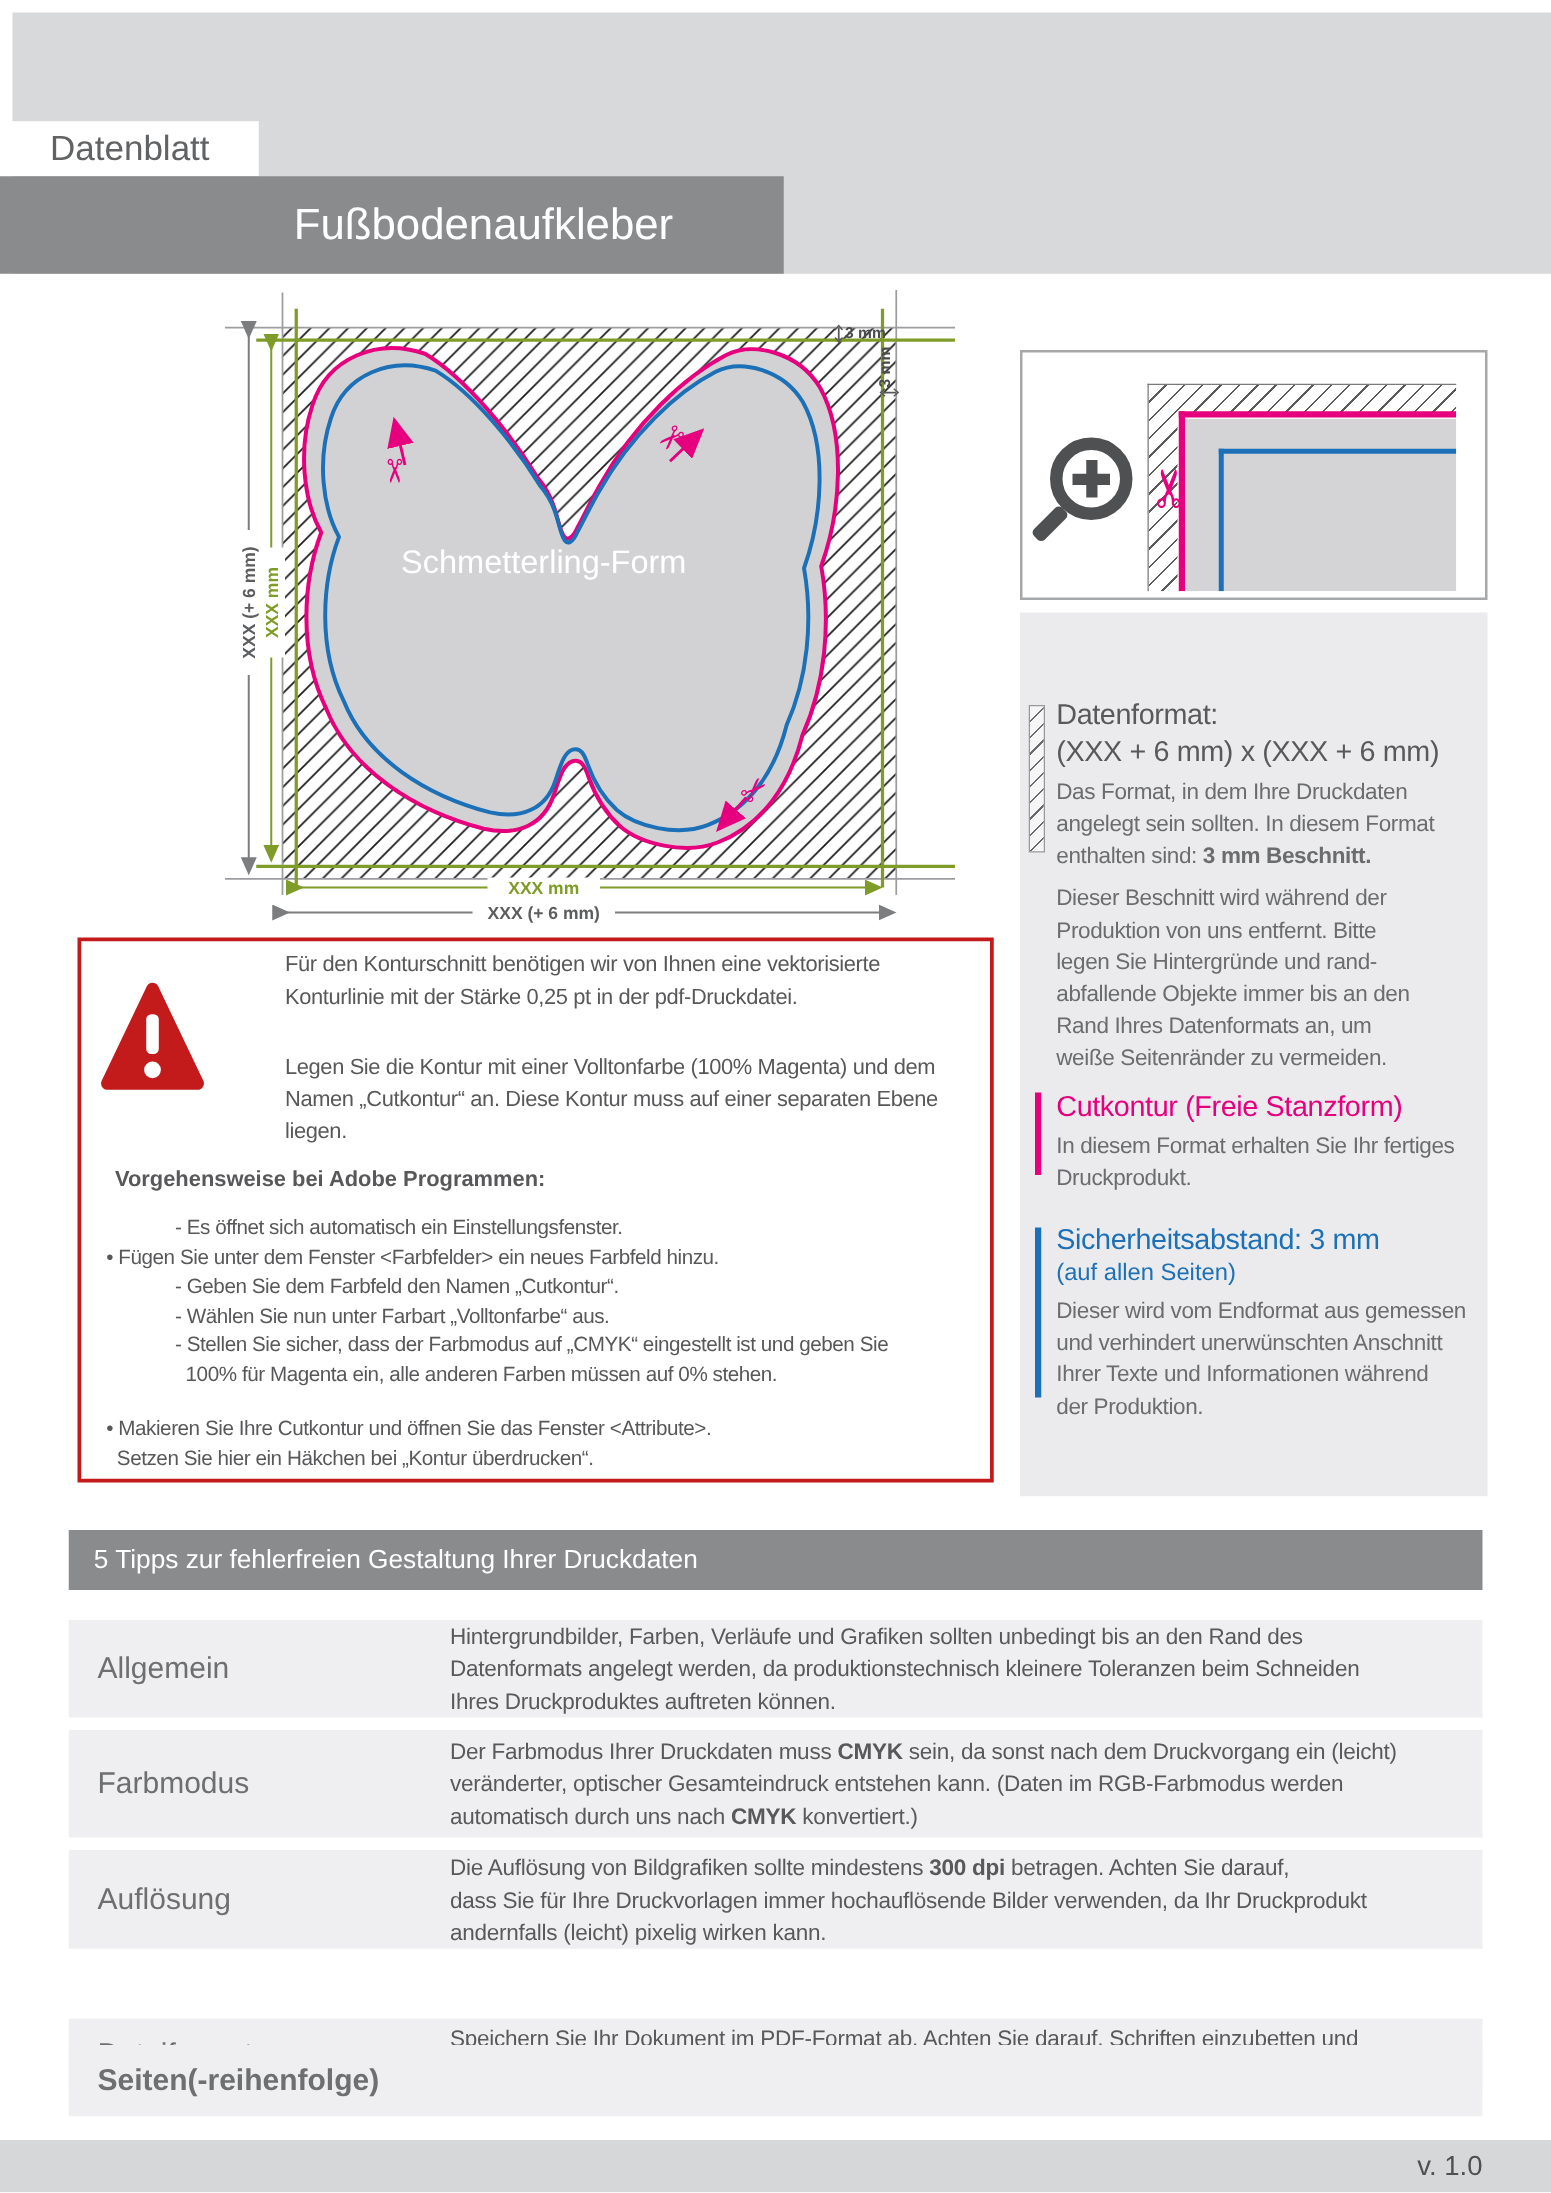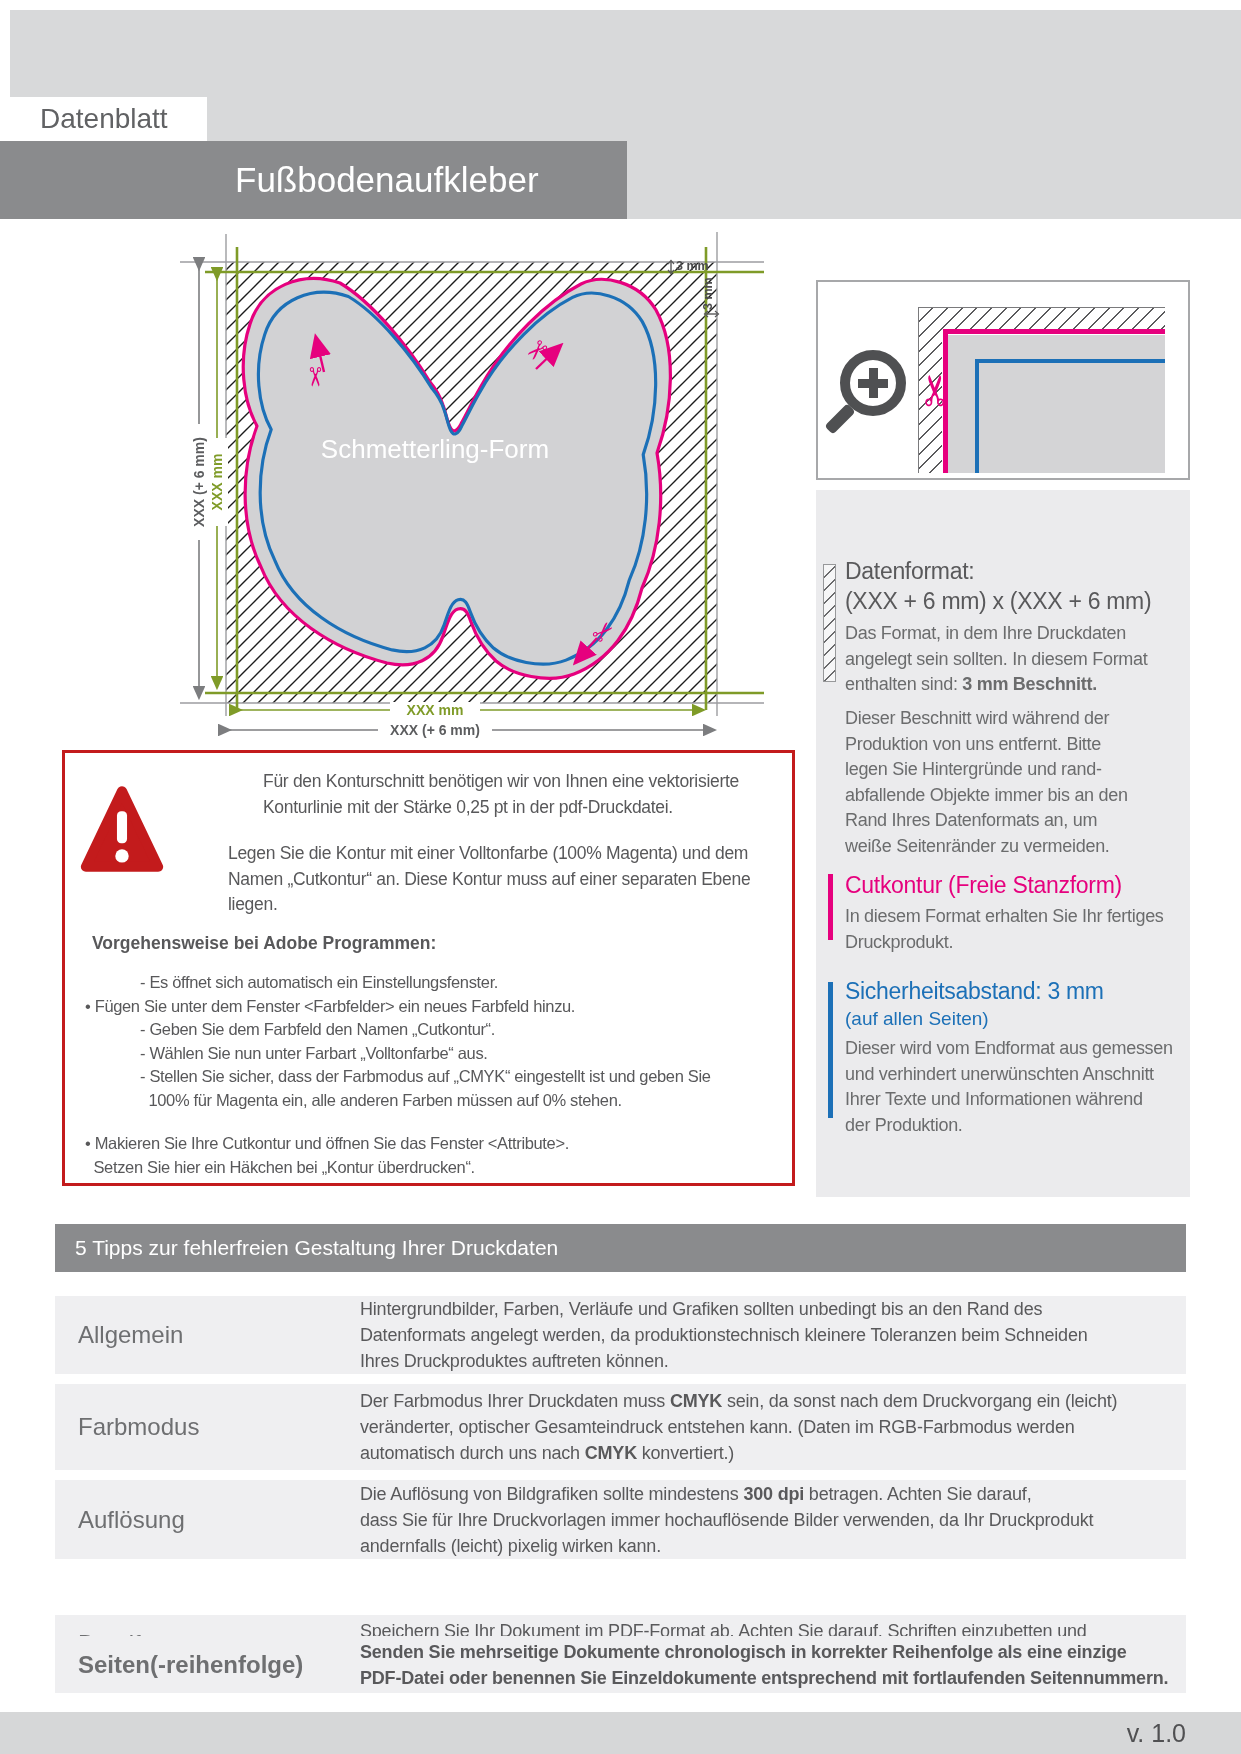--- a/index.html
+++ b/index.html
@@ -53,21 +53,21 @@
   #cut-body{top:414px;}
   #safe-bar{top:492px;height:136px;background:#1c70b7;}
   #safe-title{top:488px;color:#1c70b7;}
   #safe-subtitle{left:29px;top:518px;font-size:19px;color:#1c70b7;}
   #safe-body{top:546px;}
 
   
   #warning-box{left:62px;top:750px;width:733px;height:436px;border:3px solid #c31b1c;box-sizing:border-box;background:#fff;}
   #warn-triangle{left:15px;top:22px;width:84px;height:108px;}
   .warn-p{left:163px;font-size:17.5px;line-height:25.5px;color:#58585a;letter-spacing:-0.3px;}
-  #warn-p1{top:16px;margin-left:35px;}
+  #warn-p1{top:6px;}
   #warn-p2{top:88px;}
   #warn-proc-h{left:27px;top:180px;font-size:17.5px;font-weight:bold;color:#58585a;}
   #warn-steps{left:20px;top:218px;width:700px;font-size:16.5px;line-height:23.5px;color:#58585a;letter-spacing:-0.35px;}
   .step{white-space:pre-wrap;}
   .step.l1{margin-left:55px;}
   .step.gap{margin-top:20px;}
 
   
   #tips-header{left:55px;top:1224px;width:1131px;height:48px;background:#8a8b8d;}
   #tips-title{margin-left:20px;line-height:48px;font-size:21px;color:#fff;}
@@ -75,21 +75,21 @@
   .tip-label{position:absolute;left:23px;font-size:24px;color:#6e6f71;}
   .tip-body{position:absolute;left:305px;font-size:18px;line-height:26px;color:#59595b;letter-spacing:-0.2px;white-space:pre-wrap;}
   #tip-row-0{top:1296px;height:78px;}
   #tip-row-1{top:1384px;height:86px;}
   #tip-row-2{top:1480px;height:79px;}
   #tip-row-3{top:1615px;height:57px;}
   #tip-row-4{top:1636px;height:57px;font-weight:bold;}
 
   
   #footer-bar{left:0;top:1712px;width:1241px;height:42px;background:#d6d7d8;}
-  #version-label{position:absolute;right:55px;line-height:42px;font-size:25px;color:#505052;}
+  #version-label{position:absolute;right:55px;line-height:42px;font-size:22px;color:#505052;}
 
   svg text{font-family:"Liberation Sans","DejaVu Sans",sans-serif;}
 </style>
 </head>
 <body>
 
 <div id="page">
 
   <div class="abs" id="top-band"></div>
   <div class="abs" id="doc-label-box">
@@ -257,21 +257,19 @@
 dass Sie für Ihre Druckvorlagen immer hochauflösende Bilder verwenden, da Ihr Druckprodukt
 andernfalls (leicht) pixelig wirken kann.</span></div>
   </div>
   <div class="abs tip-row" id="tip-row-3">
     <div class="tip-label">Dateiformat</div>
     <div class="tip-body"><span>Speichern Sie Ihr Dokument im PDF-Format ab. Achten Sie darauf, Schriften einzubetten und
 (soweit als möglich) Transparenzen zu reduzieren.</span></div>
   </div>
   <div class="abs tip-row" id="tip-row-4">
     <div class="tip-label">Seiten(-reihenfolge)</div>
-    <div class="tip-body"><span>Senden Sie mehrseitige Dokumente chronologisch in korrekter Reihenfolge als eine einzige
-PDF-Datei oder benennen Sie Einzeldokumente entsprechend mit fortlaufenden Seitennummern.</span></div>
   </div>
 
   <div class="abs" id="footer-bar">
     <div id="version-label">v. 1.0</div>
   </div>
 
 </div>
 
 </body></html>

